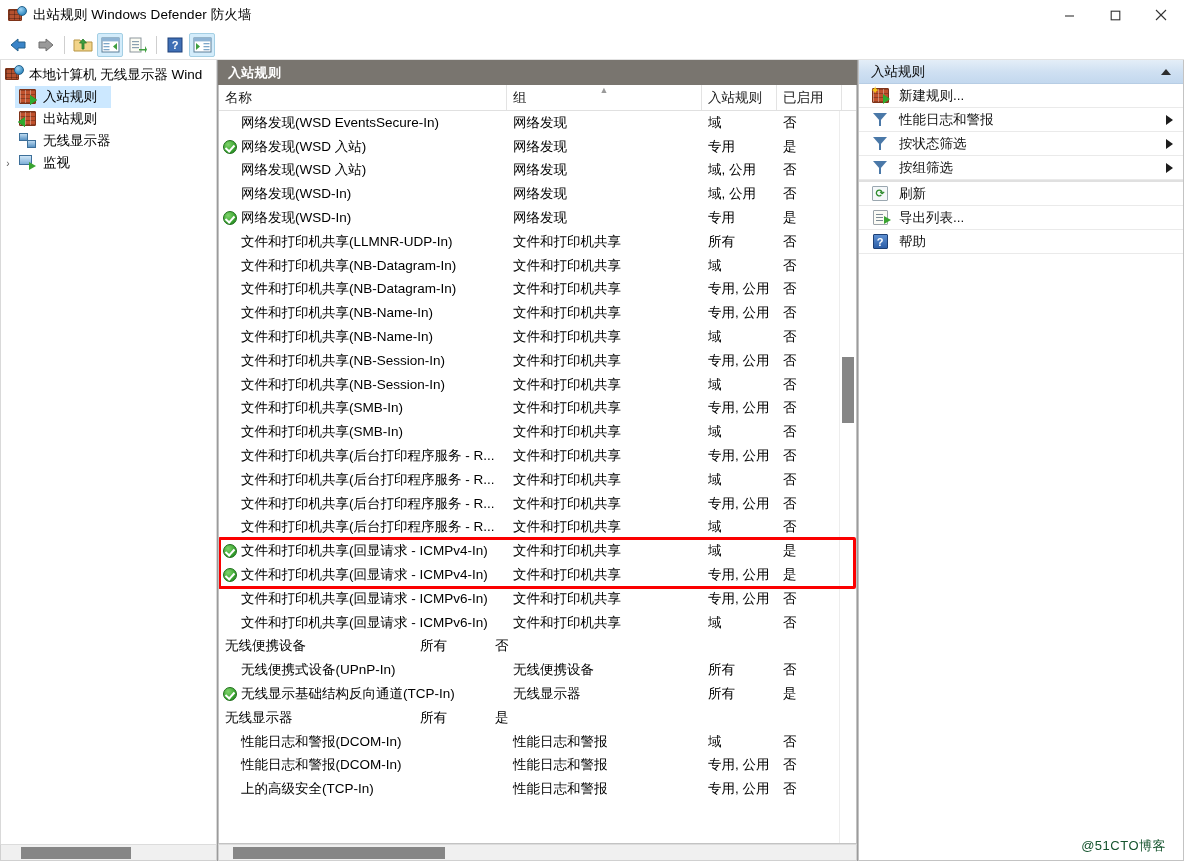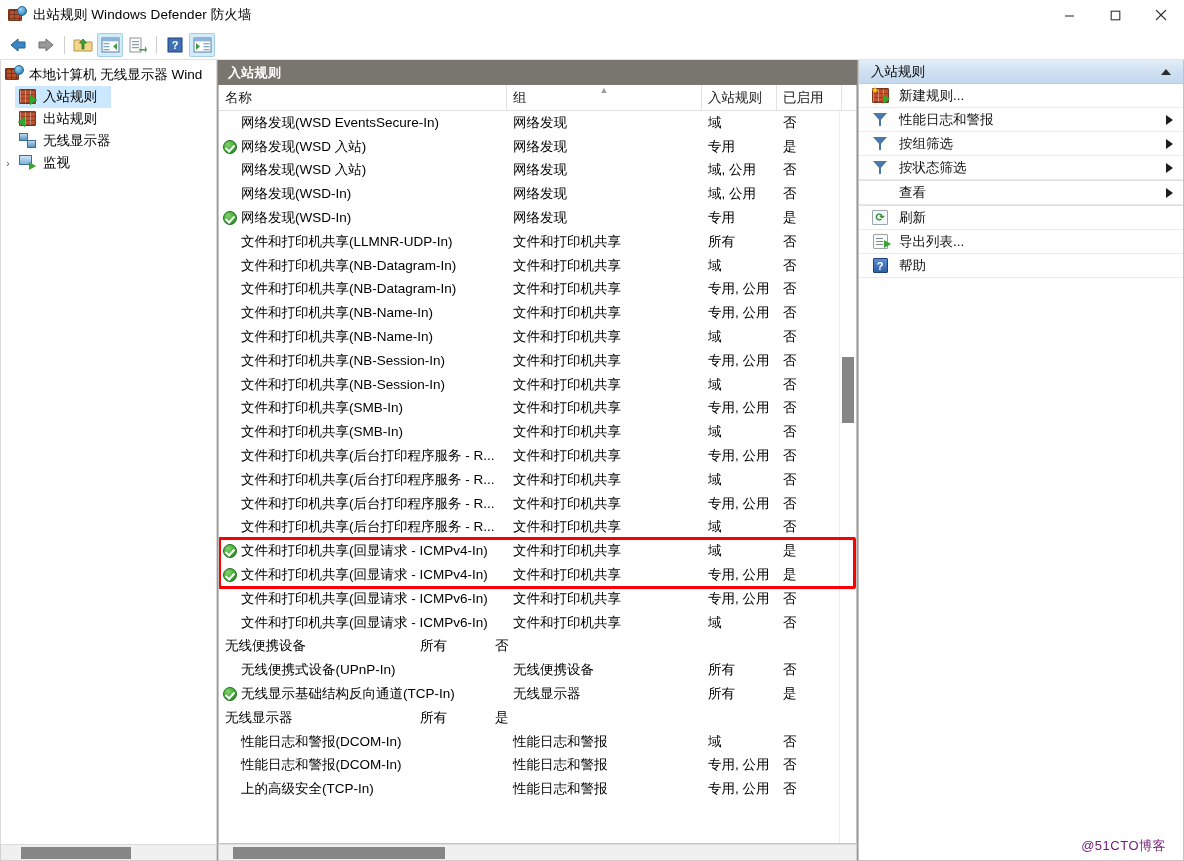--- a/index.html
+++ b/index.html
@@ -287,21 +287,21 @@
     margin-left: auto;
     width: 0; height: 0;
     border-top: 5px solid transparent;
     border-bottom: 5px solid transparent;
     border-left: 7px solid #1c1c1c;
   }
   .act-sep { height: 1px; background: #e0e0e0; }
 
   .watermark {
     position: absolute; right: 18px; bottom: 6px;
-    font-size: 13px; color: #701a75;
+    font-size: 13px; color: #14532d;
     letter-spacing: .5px;
     user-select: none;
   }
 
   
   .ico-rule {
     position: relative; width: 17px; height: 15px;
     background: #c0512c;
     border: 1px solid #7f3318;
     background-image:
@@ -870,36 +870,31 @@
               <span class="aicon">
                 <div class="funnel"></div>
               </span>
               <span class="alabel">性能日志和警报</span>
               <span class="act-arrow"></span>
             </div>
             <div class="act-item">
               <span class="aicon">
                 <div class="funnel"></div>
               </span>
-              <span class="alabel">按组筛选</span>
+              <span class="alabel">按状态筛选</span>
               <span class="act-arrow"></span>
             </div>
             <div class="act-item">
               <span class="aicon">
                 <div class="funnel"></div>
               </span>
-              <span class="alabel">按状态筛选</span>
+              <span class="alabel">按组筛选</span>
               <span class="act-arrow"></span>
             </div>
             <div class="act-sep"></div>
-            <div class="act-item">
-              <span class="aicon"></span>
-              <span class="alabel">查看</span>
-              <span class="act-arrow"></span>
-            </div>
             <div class="act-sep"></div>
             <div class="act-item">
               <span class="aicon">
                 <div class="ico-refresh">⟳</div>
               </span>
               <span class="alabel">刷新</span>
             </div>
             <div class="act-item">
               <span class="aicon">
                 <div class="ico-export">

